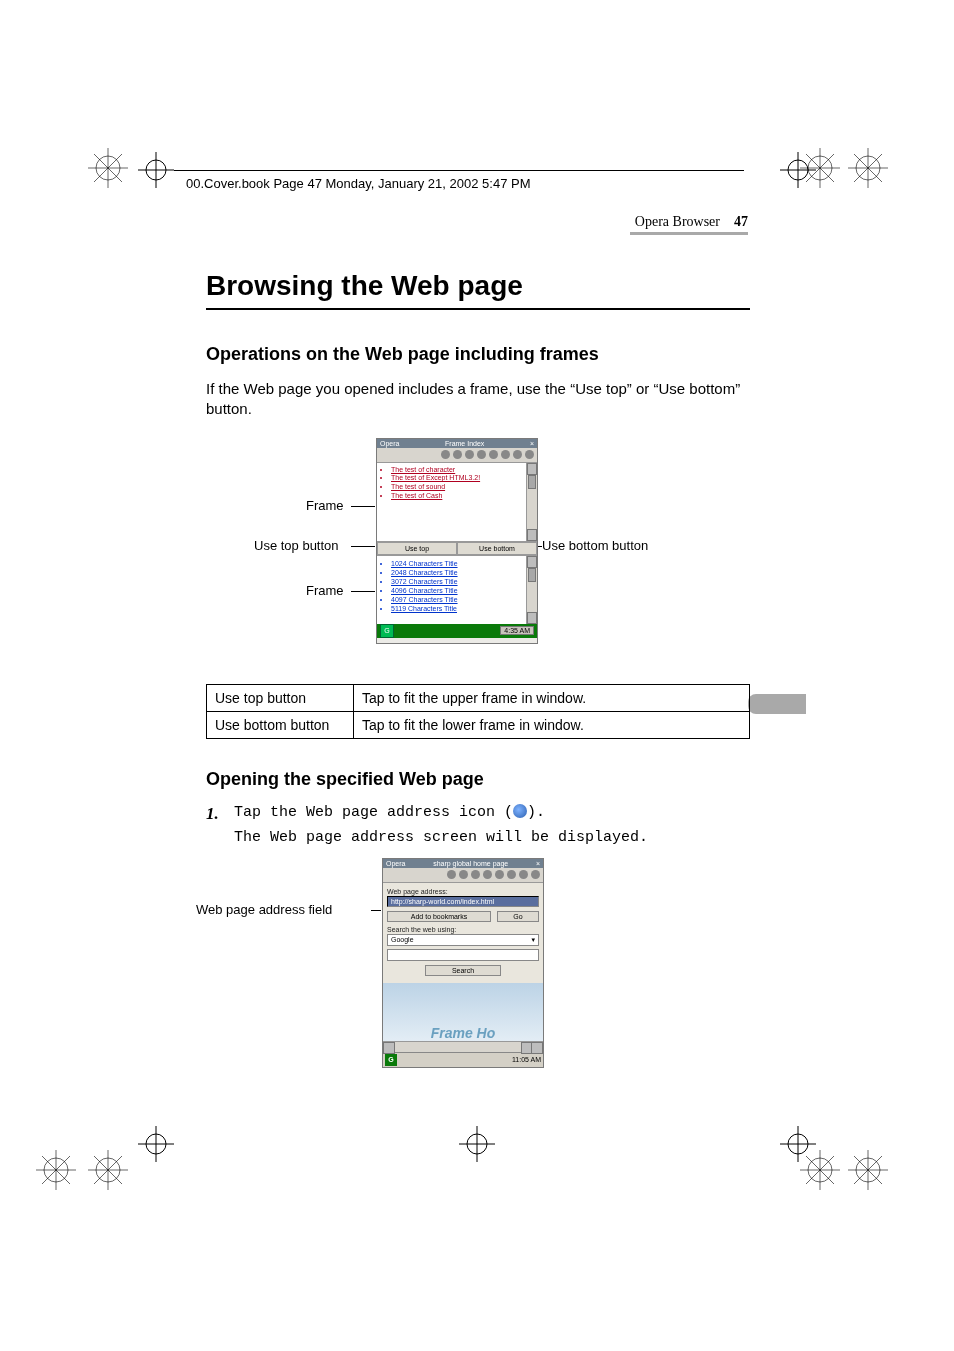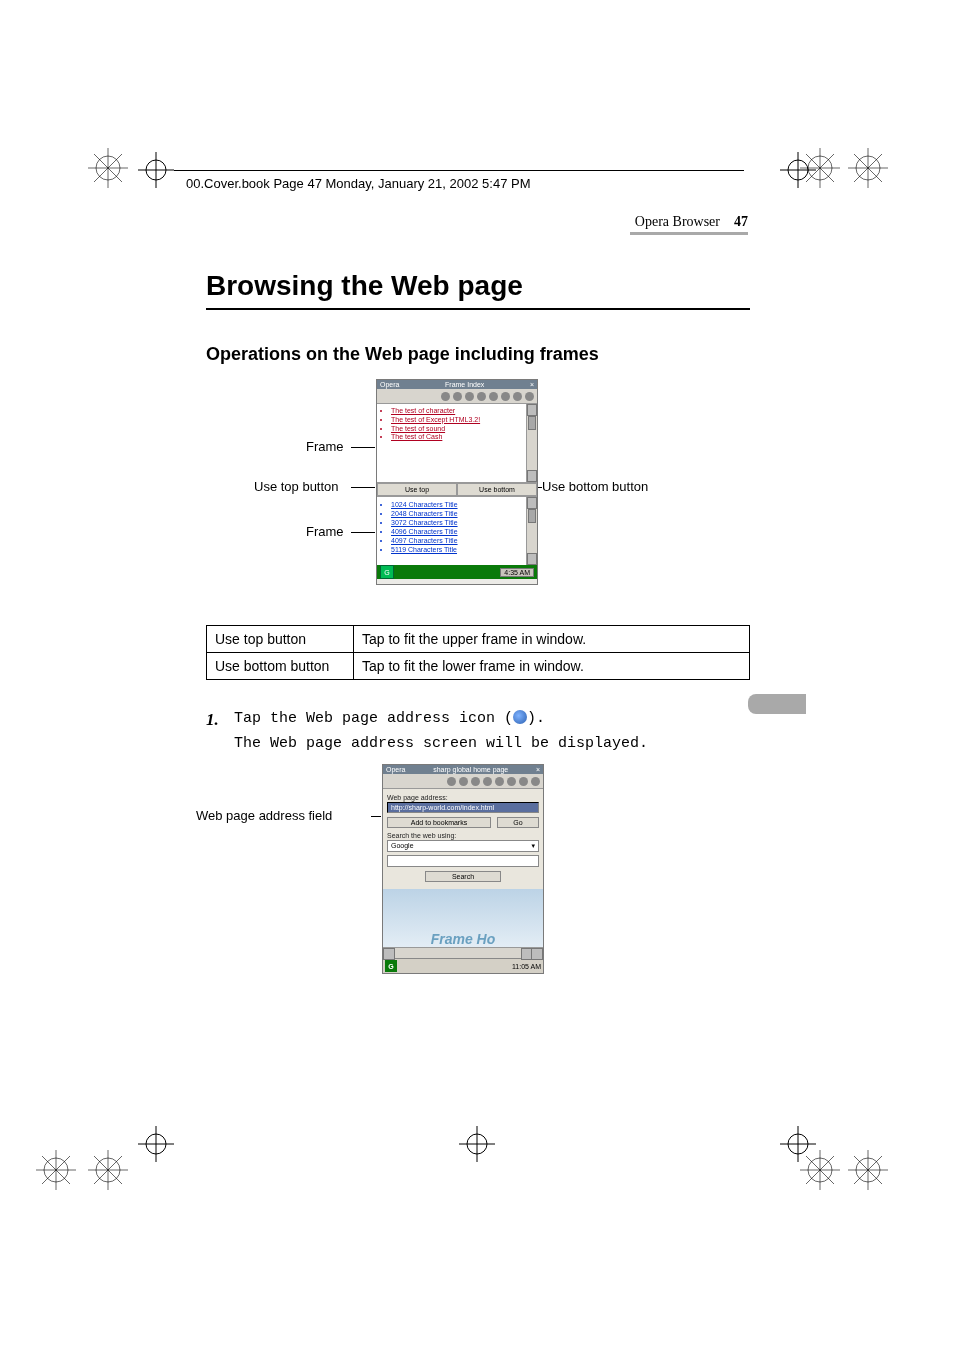--- a/index.html
+++ b/index.html
@@ -464,20 +464,21 @@
   </div>
   <div class="running-head-rule"></div>
 
   <div class="side-tab"></div>
 
   <div class="content">
     <h1 class="section-title">Browsing the Web page</h1>
     <div class="thick-rule"></div>
 
     <h2 class="sub-title">Operations on the Web page including frames</h2>
+    <p class="body">If the Web page you opened includes a frame, use the “Use top” or “Use bottom” button.</p>
 
     <div class="figure1">
       <div class="callout fig-label-frame1">Frame</div>
       <div class="callout fig-label-usetop">Use top button</div>
       <div class="callout fig-label-frame2">Frame</div>
       <div class="callout fig-label-usebottom">Use bottom button</div>
       <div class="fig-line fl1"></div>
       <div class="fig-line fl2"></div>
       <div class="fig-line fl3"></div>
       <div class="fig-line fl4"></div>
@@ -543,20 +544,21 @@
         <td class="c1w">Use top button</td>
         <td>Tap to fit the upper frame in window.</td>
       </tr>
       <tr>
         <td class="c1w">Use bottom button</td>
         <td>Tap to fit the lower frame in window.</td>
       </tr>
     </tbody>
       </table>
 
+    <h2 class="sub-title">Opening the specified Web page</h2>
 
     <div class="numstep">
       <div class="num">1.</div>
       <div class="txt">
         <span>Tap the Web page address icon (</span><span class="icon-globe"></span><span>).</span>
         <div style="height:8px"></div>
         <span>The Web page address screen will be displayed.</span>
       </div>
     </div>
 

